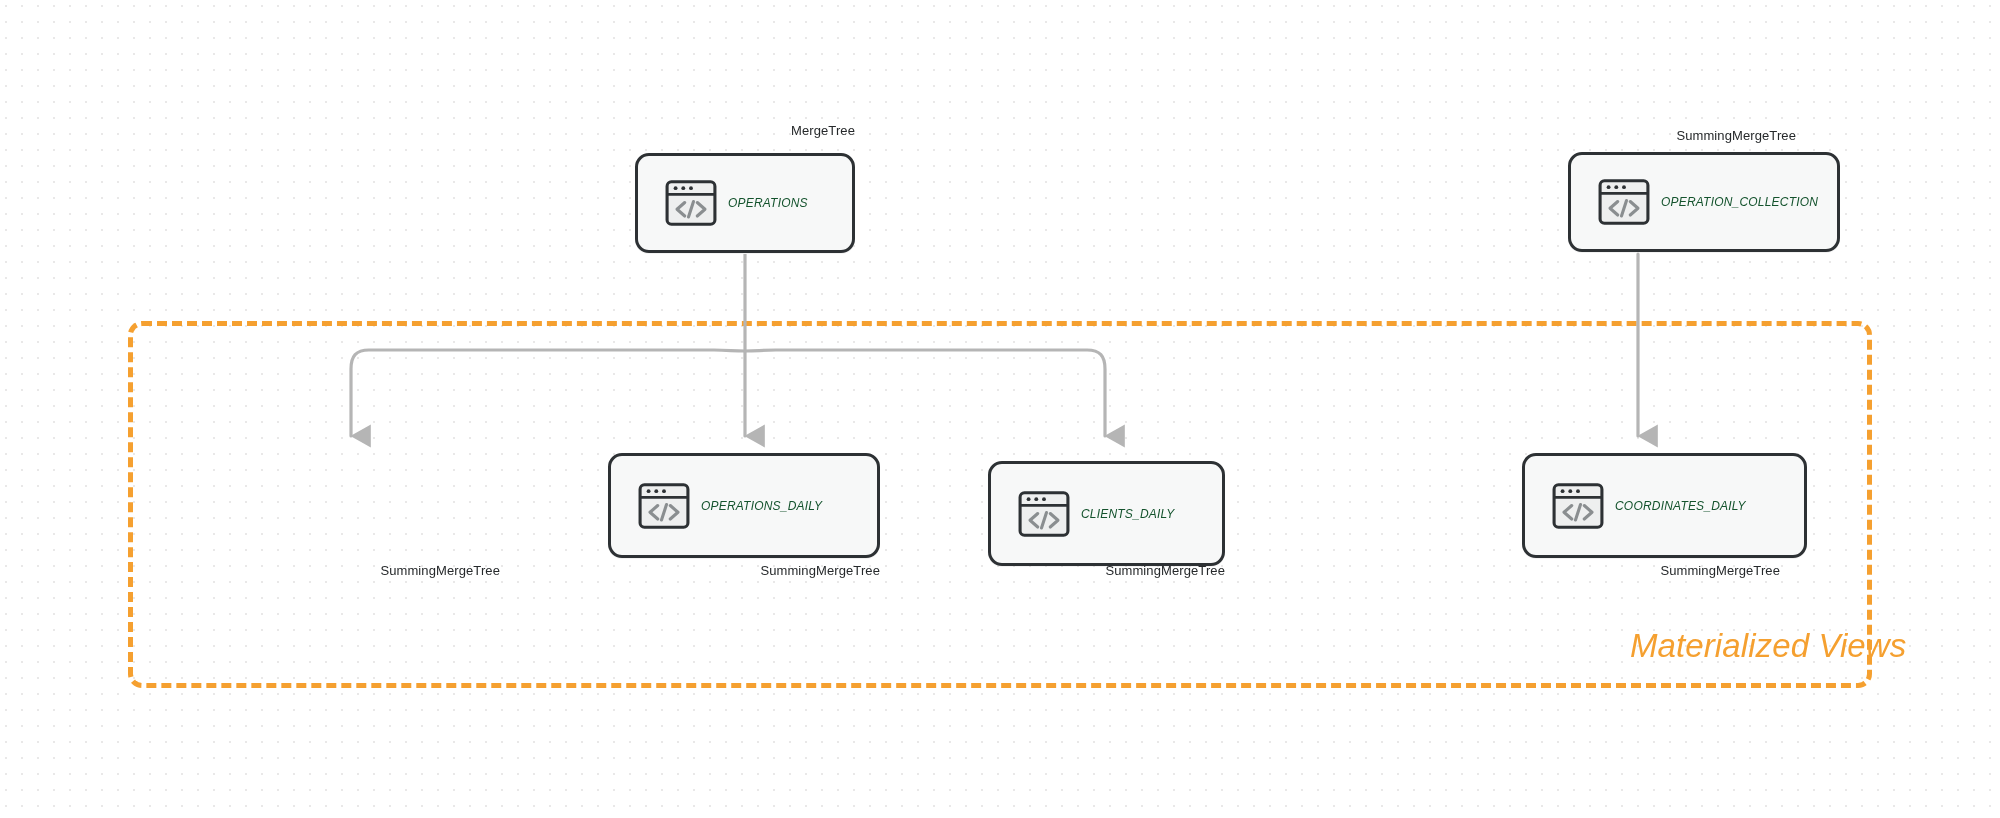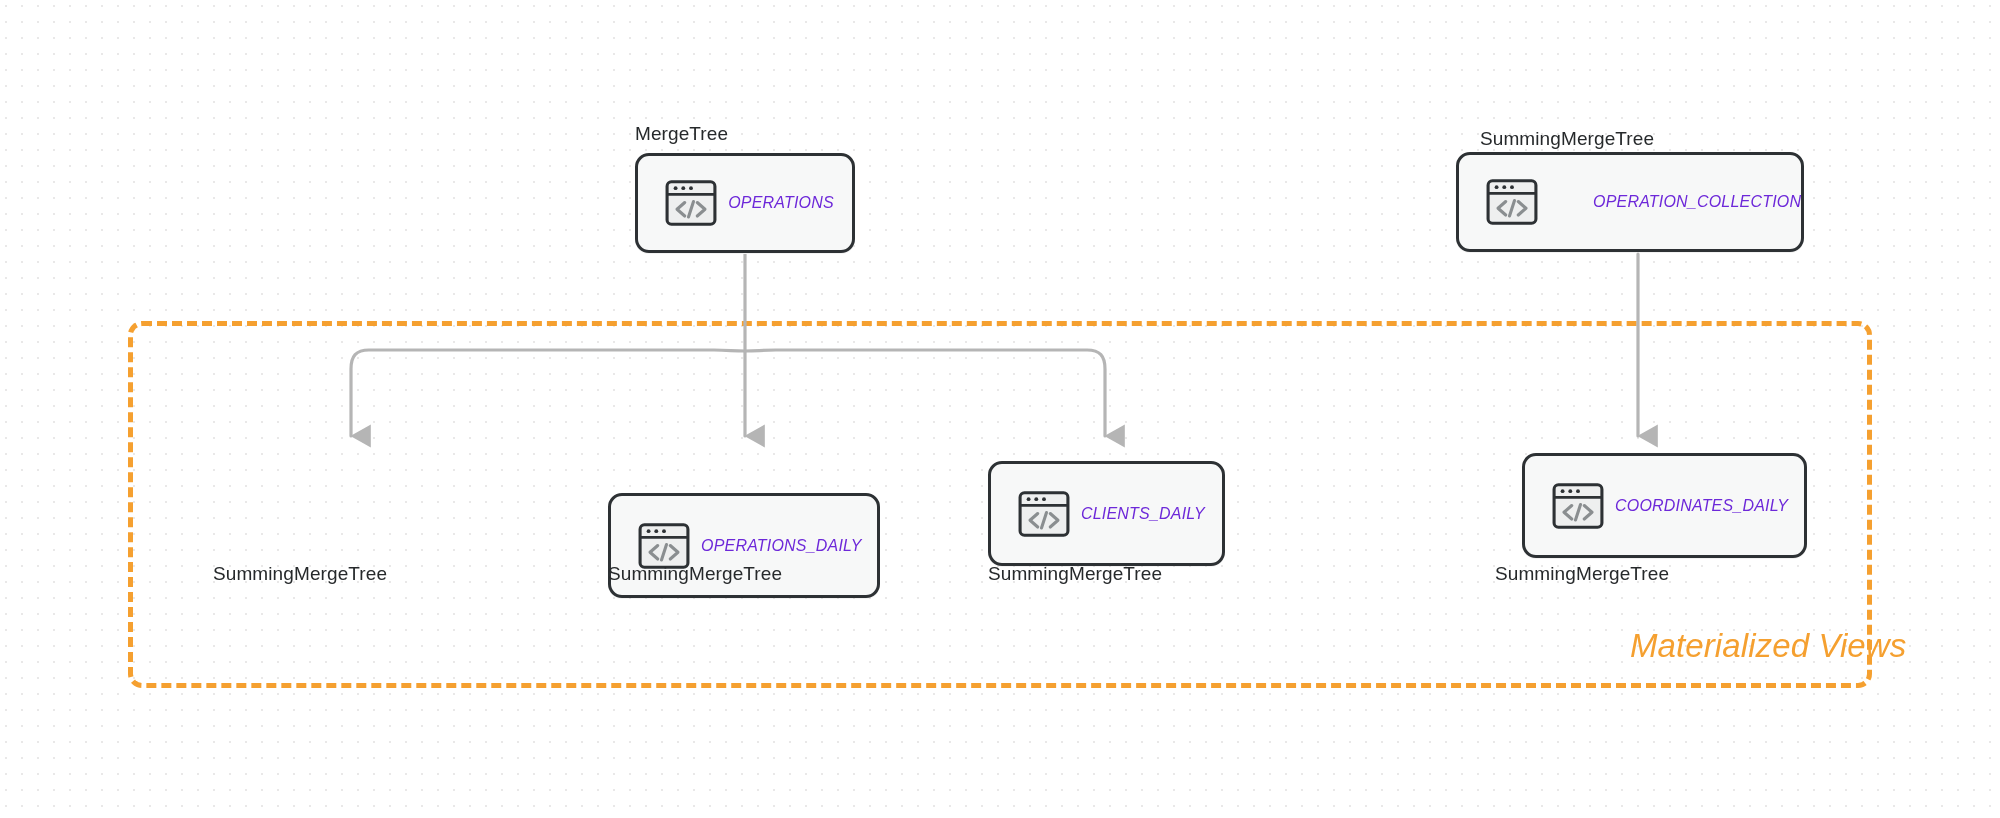--- a/index.html
+++ b/index.html
@@ -60,36 +60,36 @@
   }
   .node .node-icon {
     flex: 0 0 auto;
     margin-left: 26px;
     width: 54px;
     height: 54px;
     display: block;
   }
   .node .node-label {
     flex: 1 1 auto;
-    text-align: center;
+    text-align: left;
     padding: 0 18px 0 10px;
     font-style: italic;
-    font-size: 16px;
-    color: #6d28d9;
+    font-size: 12px;
+    color: #14532d;
     white-space: nowrap;
     letter-spacing: 0.2px;
   }
 
   
   .engine-caption {
     position: absolute;
-    font-size: 19px;
+    font-size: 13px;
     color: #26292b;
     white-space: nowrap;
-    text-align: left;
+    text-align: right;
     letter-spacing: 0.1px;
   }
 </style>
 </head>
 <body>
 
 <div id="canvas">
 
   <div class="group-box" style="left:128px; top:321px; width:1744px; height:367px;"></div>
 
@@ -124,37 +124,37 @@
       <circle cx="12" cy="12.6" r="2" fill="#2d3134"></circle>
       <circle cx="20" cy="12.6" r="2" fill="#2d3134"></circle>
       <circle cx="28" cy="12.6" r="2" fill="#2d3134"></circle>
       <path d="M 21.5 27.5 L 13.5 34.5 L 21.5 41.5" fill="none" stroke="#8a8e90" stroke-width="3.2" stroke-linecap="round" stroke-linejoin="round"></path>
       <path d="M 34.5 27.5 L 42.5 34.5 L 34.5 41.5" fill="none" stroke="#8a8e90" stroke-width="3.2" stroke-linecap="round" stroke-linejoin="round"></path>
       <line x1="30.6" y1="26.5" x2="25.4" y2="42.5" stroke="#8a8e90" stroke-width="3.2" stroke-linecap="round"></line>
     </svg>
     <span class="node-label">OPERATIONS</span>
   </div>
 
-  <div class="node" style="left:1456px; top:152px; width:348px; height:100px;gap:44px;">
+  <div class="node" style="left:1568px; top:152px; width:272px; height:100px;">
     <svg class="node-icon" viewBox="0 0 56 56" xmlns="http://www.w3.org/2000/svg">
       <rect x="3.2" y="6" width="49.6" height="44" rx="4.5" fill="#eeefef" stroke="#2d3134" stroke-width="3.2"></rect>
       <line x1="3.2" y1="19" x2="52.8" y2="19" stroke="#2d3134" stroke-width="3"></line>
       <circle cx="12" cy="12.6" r="2" fill="#2d3134"></circle>
       <circle cx="20" cy="12.6" r="2" fill="#2d3134"></circle>
       <circle cx="28" cy="12.6" r="2" fill="#2d3134"></circle>
       <path d="M 21.5 27.5 L 13.5 34.5 L 21.5 41.5" fill="none" stroke="#8a8e90" stroke-width="3.2" stroke-linecap="round" stroke-linejoin="round"></path>
       <path d="M 34.5 27.5 L 42.5 34.5 L 34.5 41.5" fill="none" stroke="#8a8e90" stroke-width="3.2" stroke-linecap="round" stroke-linejoin="round"></path>
       <line x1="30.6" y1="26.5" x2="25.4" y2="42.5" stroke="#8a8e90" stroke-width="3.2" stroke-linecap="round"></line>
     </svg>
     <span class="node-label">OPERATION_COLLECTION</span>
   </div>
 
   <div class="engine-caption" style="left:213px; top:563px; width:287px;">SummingMergeTree</div>
 
-  <div class="node" style="left:608px; top:453px; width:272px; height:105px;margin-top:40px;">
+  <div class="node" style="left:608px; top:453px; width:272px; height:105px;">
     <svg class="node-icon" viewBox="0 0 56 56" xmlns="http://www.w3.org/2000/svg">
       <rect x="3.2" y="6" width="49.6" height="44" rx="4.5" fill="#eeefef" stroke="#2d3134" stroke-width="3.2"></rect>
       <line x1="3.2" y1="19" x2="52.8" y2="19" stroke="#2d3134" stroke-width="3"></line>
       <circle cx="12" cy="12.6" r="2" fill="#2d3134"></circle>
       <circle cx="20" cy="12.6" r="2" fill="#2d3134"></circle>
       <circle cx="28" cy="12.6" r="2" fill="#2d3134"></circle>
       <path d="M 21.5 27.5 L 13.5 34.5 L 21.5 41.5" fill="none" stroke="#8a8e90" stroke-width="3.2" stroke-linecap="round" stroke-linejoin="round"></path>
       <path d="M 34.5 27.5 L 42.5 34.5 L 34.5 41.5" fill="none" stroke="#8a8e90" stroke-width="3.2" stroke-linecap="round" stroke-linejoin="round"></path>
       <line x1="30.6" y1="26.5" x2="25.4" y2="42.5" stroke="#8a8e90" stroke-width="3.2" stroke-linecap="round"></line>
     </svg>

